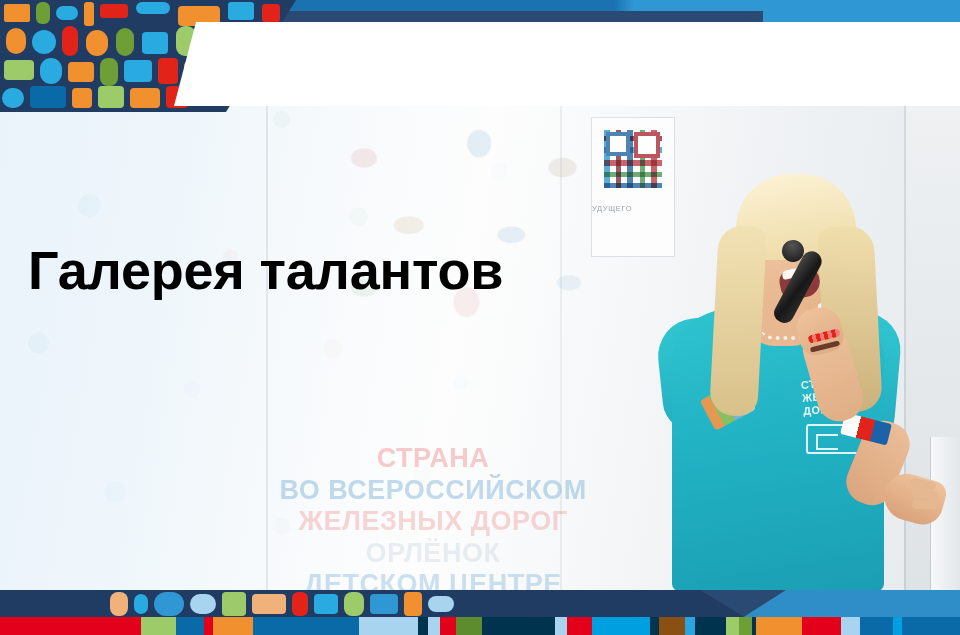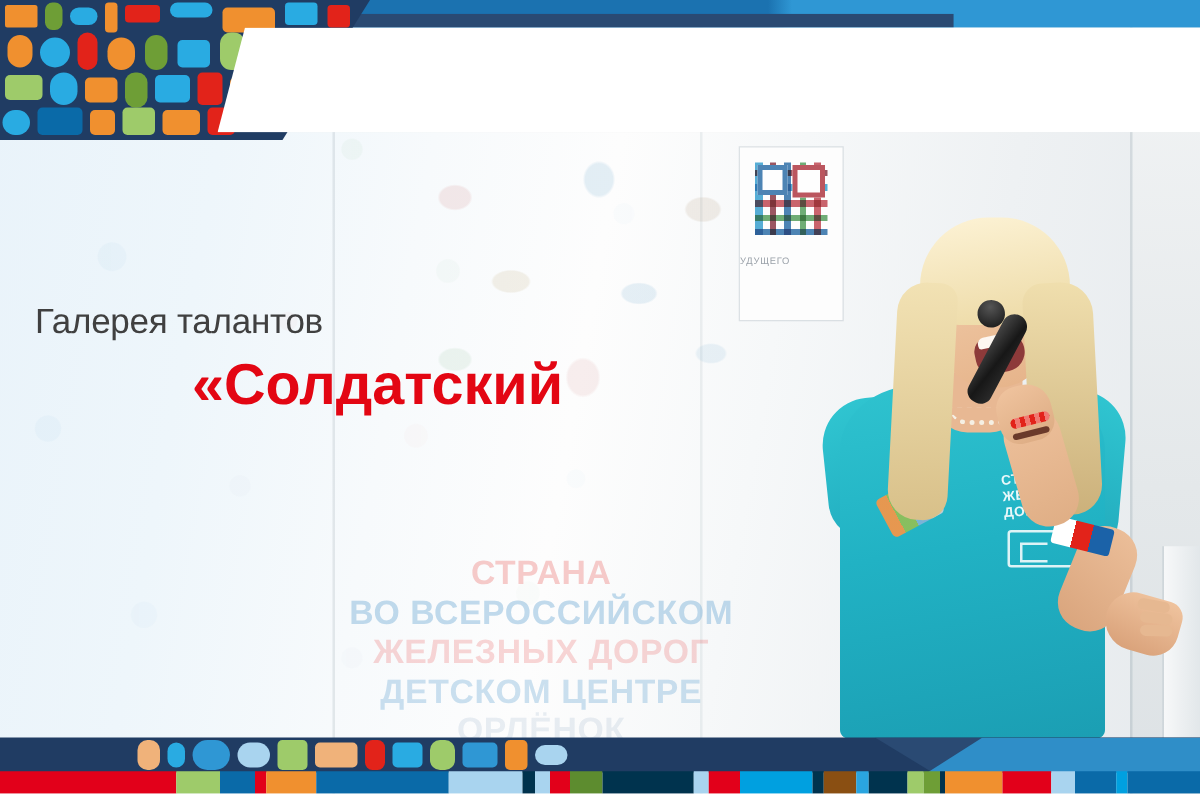--- a/index.html
+++ b/index.html
@@ -197,21 +197,21 @@
   .logo-a { color: #2b3f63; }
   .logo-b { color: #e2231a; }
   .logo-c { color: #29abe2; }
 
   
   .headline {
     position: absolute; left: 28px; top: 242px; width: 548px;
     z-index: 6;
   }
   .headline .l1 {
-    font-size: 28px; font-weight: 400; color: #404040;
+    font-size: 54px; font-weight: 700; color: #000000;
     letter-spacing: -.2px; line-height: 1.05;
     white-space: nowrap;
   }
   .headline .l2, .headline .l3 {
     font-size: 46px; font-weight: 700; color: #e30613;
     line-height: 1.22; text-align: center;
     white-space: nowrap;
   }
   .headline .l2 { margin-top: 8px; }
 
@@ -400,22 +400,22 @@
     <div class="wall-box"></div>
   </div>
 
   <div class="icon-wallpaper"></div>
   <div class="icon-wallpaper-2"></div>
 
   <div class="wall-banner">
     <span class="ln wb-red">СТРАНА</span>
     <span class="ln wb-blue">ВО ВСЕРОССИЙСКОМ</span>
     <span class="ln wb-pink">ЖЕЛЕЗНЫХ ДОРОГ</span>
+    <span class="ln wb-faint">ОРЛЁНОК</span>
     <span class="ln wb-blue2">ДЕТСКОМ ЦЕНТРЕ</span>
-    <span class="ln wb-faint">ОРЛЁНОК</span>
   </div>
 
   <div class="qr-poster">
     <div class="qr-code"></div>
     <div class="qr-caption">УДУЩЕГО</div>
   </div>
 
   <div class="performer">
     <div class="p-hair-back"></div>
     <div class="p-sleeve-l"></div>
@@ -490,21 +490,20 @@
         <div class="tile" style="left: 98px; top: 86px; width: 26px; height: 22px; background: rgb(158, 203, 106); border-radius: 4px;"></div>
         <div class="tile" style="left: 130px; top: 88px; width: 30px; height: 20px; background: rgb(240, 144, 47); border-radius: 4px;"></div>
         <div class="tile" style="left: 166px; top: 86px; width: 22px; height: 22px; background: rgb(226, 35, 26); border-radius: 4px;"></div>
       </div>
   </div>
 
   <div class="title-banner"></div>
 
   <div class="headline">
     <div class="l1">Галерея талантов</div>
-    <div class="l2">«Солдатский</div>
   </div>
 
   <div class="mosaic-bottom">
     <div class="tiles" id="mosaic-bottom-tiles">
         <div class="tile" style="left: 110px; top: 2px; width: 18px; height: 24px; background: rgb(240, 178, 122); border-radius: 8px;"></div>
         <div class="tile" style="left: 134px; top: 4px; width: 14px; height: 20px; background: rgb(41, 171, 226); border-radius: 7px;"></div>
         <div class="tile" style="left: 154px; top: 2px; width: 30px; height: 24px; background: rgb(47, 151, 212); border-radius: 12px;"></div>
         <div class="tile" style="left: 190px; top: 4px; width: 26px; height: 20px; background: rgb(169, 212, 239); border-radius: 10px;"></div>
         <div class="tile" style="left: 222px; top: 2px; width: 24px; height: 24px; background: rgb(158, 203, 106); border-radius: 4px;"></div>
         <div class="tile" style="left: 252px; top: 4px; width: 34px; height: 20px; background: rgb(240, 178, 122); border-radius: 4px;"></div>

